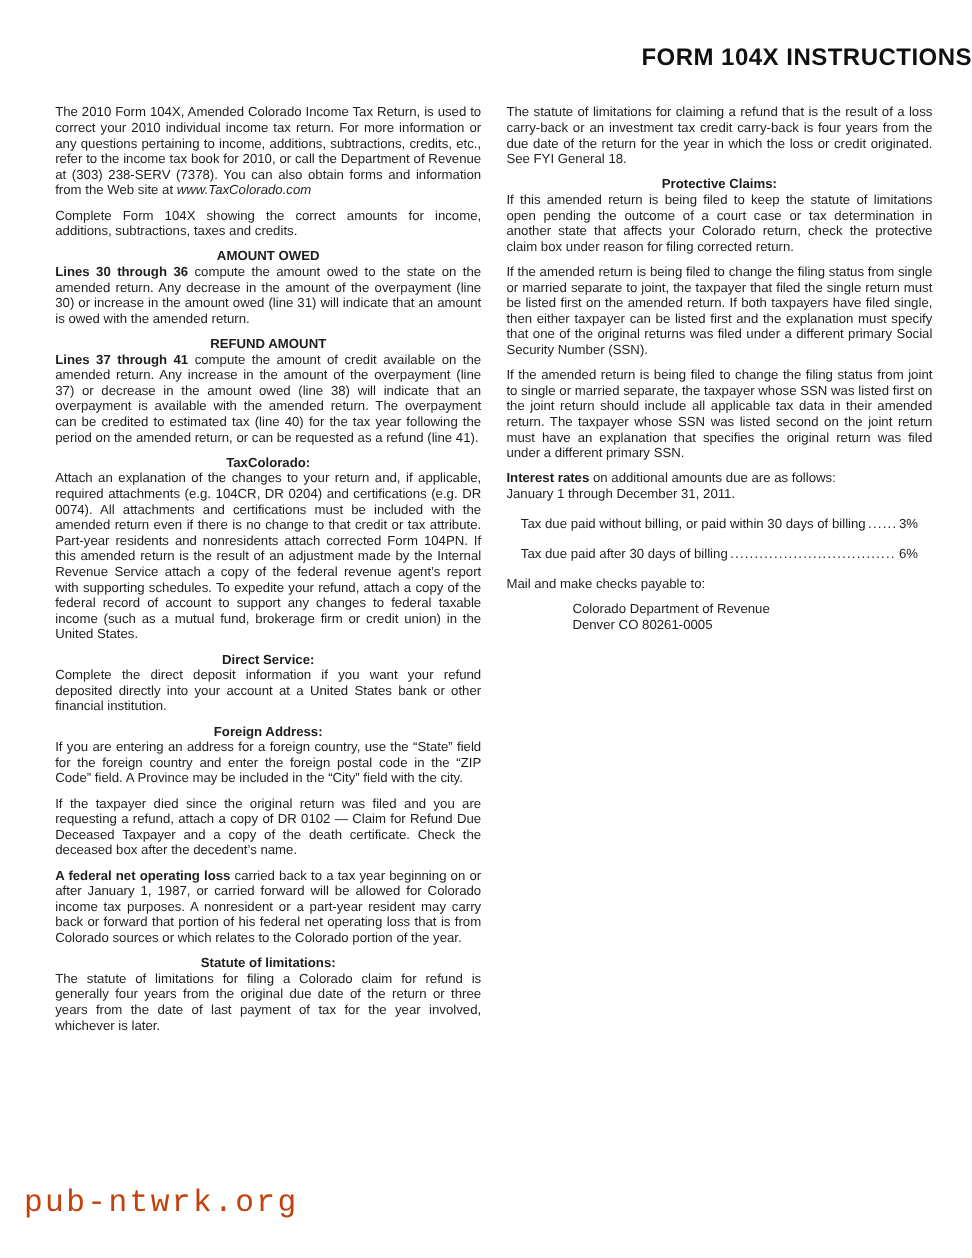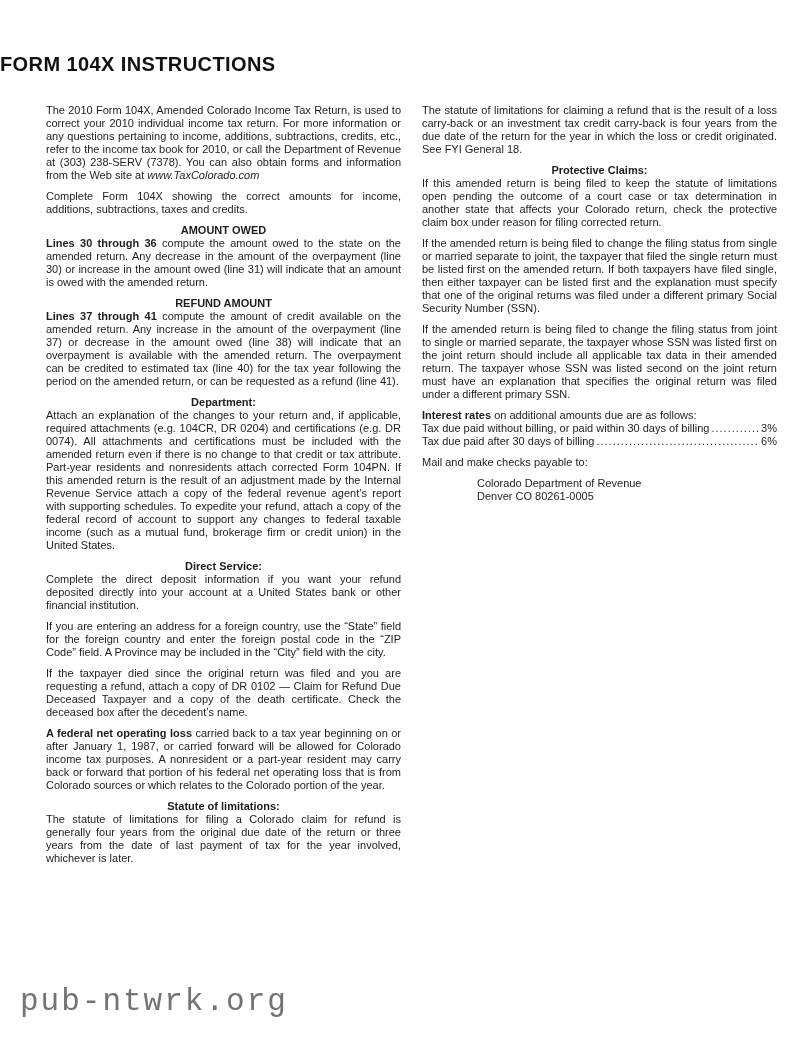--- a/index.html
+++ b/index.html
@@ -12,22 +12,22 @@
     width: 810px;
     height: 1048px;
     background: #ffffff;
     font-family: "Liberation Sans", sans-serif;
     color: #1d1d1d;
     overflow: hidden;
     box-sizing: border-box;
   }
   .doc-title {
     margin: 0;
-    padding-top: 52px;
-    text-align: left;
+    padding-top: 36px;
+    text-align: right;
     font-size: 20px;
     line-height: 24px;
     font-weight: bold;
     letter-spacing: 0.4px;
     color: #111111;
   }
   .columns {
     display: flex;
     margin-top: 28px;
     padding-left: 46px;
@@ -56,21 +56,21 @@
     margin-bottom: 0;
   }
   .col p.gap-top {
     margin-top: 8px;
   }
   .run-bold { font-weight: bold; }
   .run-italic { font-style: italic; }
   .rate-line {
     display: flex;
     align-items: center;
-    margin: 0;
+    margin: 12px;
   }
   .rl-label {
     white-space: nowrap;
     flex: 0 0 auto;
   }
   .rl-dots {
     flex: 1 1 auto;
     overflow: hidden;
     white-space: nowrap;
     letter-spacing: 1px;
@@ -85,57 +85,59 @@
     font-weight: normal;
     text-align: left;
     padding-left: 55px;
     margin: 0 0 8px 0;
   }
   .watermark {
     position: absolute;
     left: 20px;
     top: 982px;
     font-family: "Liberation Mono", "DejaVu Sans Mono", monospace;
-    font-size: 31px;
+    font-size: 26px;
     line-height: 40px;
     letter-spacing: 2px;
-    color: #737373;
+    color: #c2410c;
     font-weight: 400;
   }
 </style>
 </head>
 <body>
 
 <div class="page">
   <h1 class="doc-title">FORM 104X INSTRUCTIONS</h1>
   <div class="columns">
     <div class="col" id="col-left">
         <p><span>The 2010 Form 104X, Amended Colorado Income Tax Return, is used to correct your 2010 individual income tax return. For more information or any questions pertaining to income, additions, subtractions, credits, etc., refer to the income tax book for 2010, or call the Department of Revenue at (303) 238-SERV (7378). You can also obtain forms and information from the Web site at </span><span class="run-italic">www.TaxColorado.com</span></p>
         <p><span>Complete Form 104X showing the correct amounts for income, additions, subtractions, taxes and credits.</span></p>
         <h2>AMOUNT OWED</h2>
         <p><span class="run-bold">Lines 30 through 36</span><span> compute the amount owed to the state on the amended return. Any decrease in the amount of the overpayment (line 30) or increase in the amount owed (line 31) will indicate that an amount is owed with the amended return.</span></p>
         <h2>REFUND AMOUNT</h2>
         <p><span class="run-bold">Lines 37 through 41</span><span> compute the amount of credit available on the amended return.  Any increase in the amount of the overpayment (line 37) or decrease in the amount owed (line 38) will indicate that an overpayment is available with the amended return. The overpayment can be credited to estimated tax (line 40) for the tax year following the period on the amended return, or can be requested as a refund (line 41).</span></p>
-        <h2>Department:</h2>
+        <h2>TaxColorado:</h2>
         <p><span>Attach an explanation of the changes to your return and, if applicable, required attachments (e.g. 104CR, DR 0204) and certifications (e.g. DR 0074). All attachments and certifications must be included with the amended return even if there is no change to that credit or tax attribute. Part-year residents and nonresidents attach corrected Form 104PN. If this amended return is the result of an adjustment made by the Internal Revenue Service attach a copy of the federal revenue agent’s report with supporting schedules. To expedite your refund, attach a copy of the federal record of account to support any changes to federal taxable income (such as a mutual fund, brokerage firm or credit union) in the United States.</span></p>
         <h2>Direct Service:</h2>
         <p><span>Complete the direct deposit information if you want your refund deposited directly into your account at a United States bank or other financial institution.</span></p>
+        <h2>Foreign Address:</h2>
         <p><span>If you are entering an address for a foreign country, use the “State” field for the foreign country and enter the foreign postal code in the “ZIP Code” field. A Province may be included in the “City” field with the city.</span></p>
         <p><span>If the taxpayer died since the original return was filed and you are requesting a refund, attach a copy of DR 0102 — Claim for Refund Due Deceased Taxpayer and a copy of the death certificate. Check the deceased box after the decedent’s name.</span></p>
         <p><span class="run-bold">A federal net operating loss</span><span> carried back to a tax year beginning on or after January 1, 1987, or carried forward will be allowed for Colorado income tax purposes. A nonresident or a part-year resident may carry back or forward that portion of his federal net operating loss that is from Colorado sources or which relates to the Colorado portion of the year.</span></p>
         <h2>Statute of limitations:</h2>
         <p><span>The statute of limitations for filing a Colorado claim for refund is generally four years from the original due date of the return or three years from the date of last payment of tax for the year involved, whichever is later.</span></p>
       </div>
     <div class="col" id="col-right">
         <p><span>The statute of limitations for claiming a refund that is the result of a loss carry-back or an investment tax credit carry-back is four years from the due date of the return for the year in which the loss or credit originated. See FYI General 18.</span></p>
         <h2>Protective Claims:</h2>
         <p><span>If this amended return is being filed to keep the statute of limitations open pending the outcome of a court case or tax determination in another state that affects your Colorado return, check the protective claim box under reason for filing corrected return.</span></p>
         <p><span>If the amended return is being filed to change the filing status from single or married separate to joint, the taxpayer that filed the single return must be listed first on the amended return. If both taxpayers have filed single, then either taxpayer can be listed first and the explanation must specify that one of the original returns was filed under a different primary Social Security Number (SSN).</span></p>
         <p><span>If the amended return is being filed to change the filing status from joint to single or married separate, the taxpayer whose SSN was listed first on the joint return should include all applicable tax data in their amended return. The taxpayer whose SSN was listed second on the joint return must have an explanation that specifies the original return was filed under a different primary SSN.</span></p>
         <p class="tight"><span class="run-bold">Interest rates</span><span> on additional amounts due are as follows:</span></p>
+        <p class="tight">January 1 through December 31, 2011.</p>
         <div class="rate-line">
           <span class="rl-label">Tax due paid without billing, or paid within 30 days of billing</span>
           <span class="rl-dots">........................................................................................................................</span>
           <span class="rl-value">3%</span>
         </div>
         <div class="rate-line">
           <span class="rl-label">Tax due paid after 30 days of billing</span>
           <span class="rl-dots">........................................................................................................................</span>
           <span class="rl-value">6%</span>
         </div>

